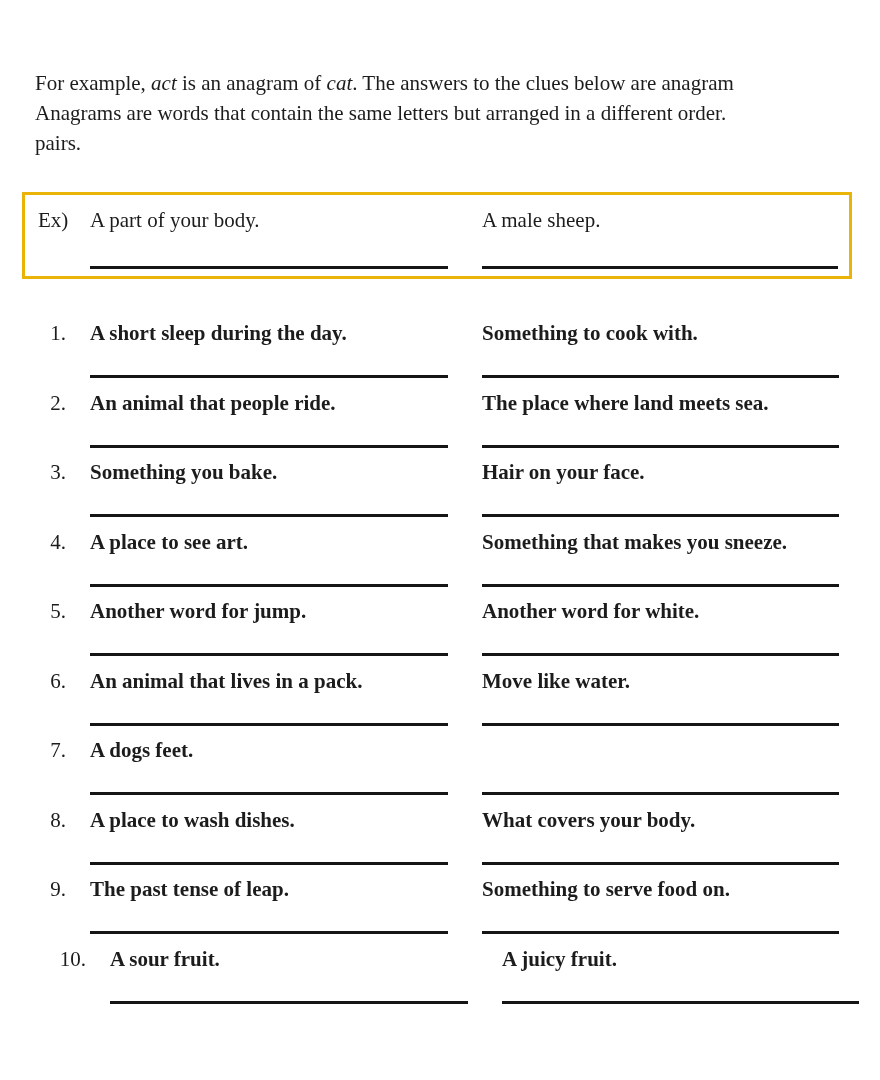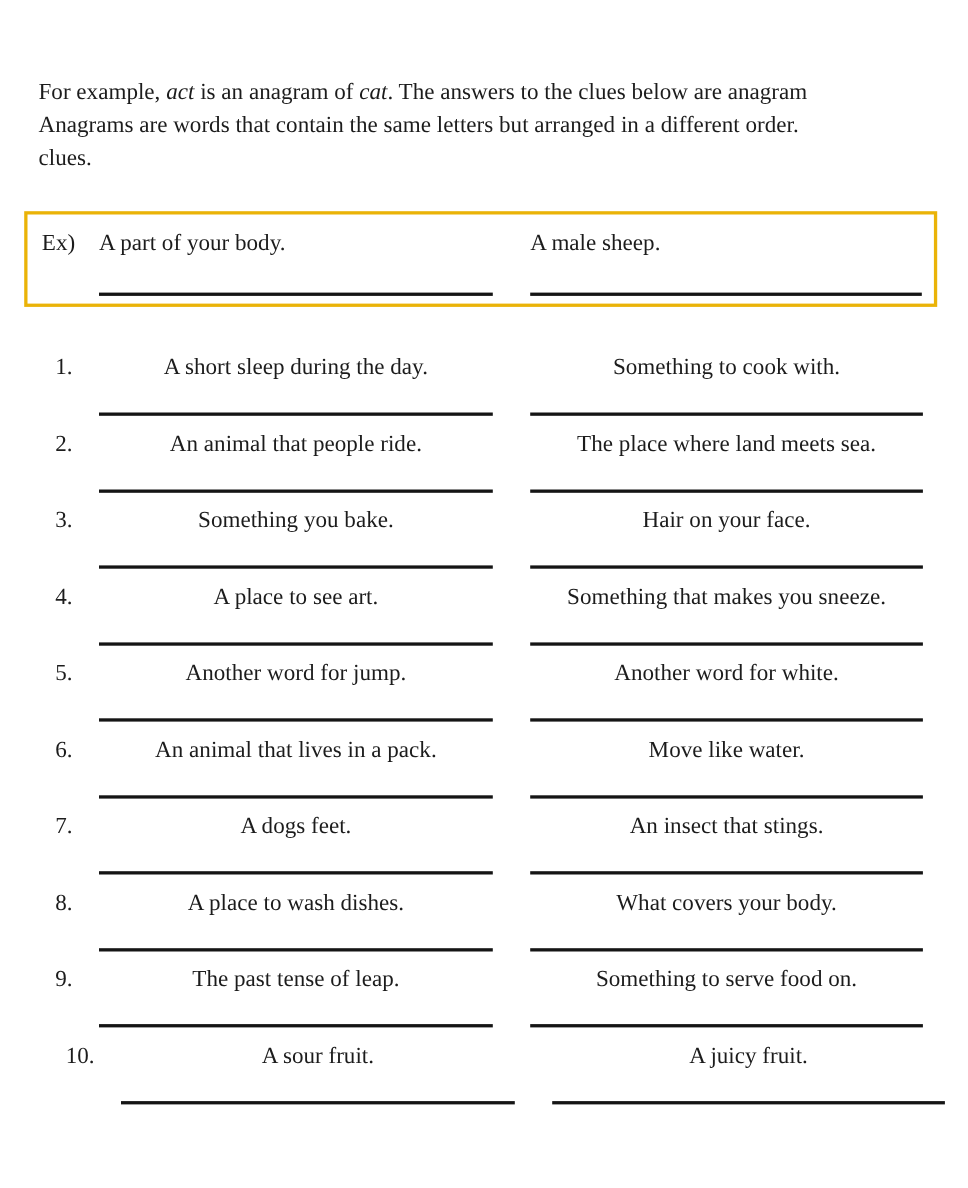--- a/index.html
+++ b/index.html
@@ -69,41 +69,42 @@
     position: absolute;
     left: 34px;
     top: 13px;
     width: 32px;
     text-align: right;
     font-size: 21px;
   }
   .row .clue-l, .row .clue-r {
     position: absolute;
     top: 13px;
-    text-align: center;
+    text-align: left;
     font-size: 21px;
+    font-weight: bold;
   }
   .row .clue-l { left: 90px;  width: 358px; }
   .row .clue-r { left: 482px; width: 357px; }
   .row .line-l, .row .line-r {
     position: absolute;
     bottom: 0;
     height: 3px;
     background: #151515;
   }
   .row .line-l { left: 90px;  width: 358px; }
   .row .line-r { left: 482px; width: 357px; }
 </style>
 </head>
 <body>
 
 <div class="intro">
     <div><span>For example, </span><i>act</i><span> is an anagram of </span><i>cat</i><span>. The answers to the clues below are anagram</span></div>
     <div><span>Anagrams are words that contain the same letters but arranged in a different order.</span></div>
-    <div><span>clues.</span></div>
+    <div><span>pairs.</span></div>
   </div>
 
 <div class="ex-box">
   <div class="ex-label">Ex)</div>
   <div class="ex-clue-l">A part of your body.</div>
   <div class="ex-clue-r">A male sheep.</div>
   <div class="ex-line-l"></div>
   <div class="ex-line-r"></div>
 </div>
 
@@ -146,21 +147,20 @@
     <div class="row" style="top: 655.5px;">
     <div class="num">6.</div>
     <div class="clue-l">An animal that lives in a pack.</div>
     <div class="clue-r">Move like water.</div>
     <div class="line-l"></div>
     <div class="line-r"></div>
   </div>
     <div class="row" style="top: 725px;">
     <div class="num">7.</div>
     <div class="clue-l">A dogs feet.</div>
-    <div class="clue-r">An insect that stings.</div>
     <div class="line-l"></div>
     <div class="line-r"></div>
   </div>
     <div class="row" style="top: 794.5px;">
     <div class="num">8.</div>
     <div class="clue-l">A place to wash dishes.</div>
     <div class="clue-r">What covers your body.</div>
     <div class="line-l"></div>
     <div class="line-r"></div>
   </div>

